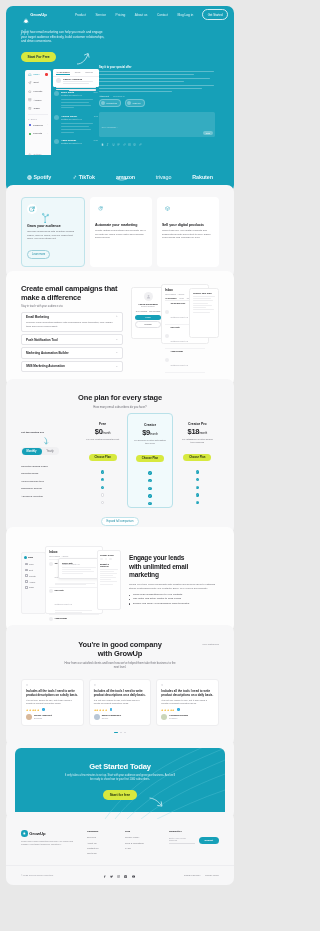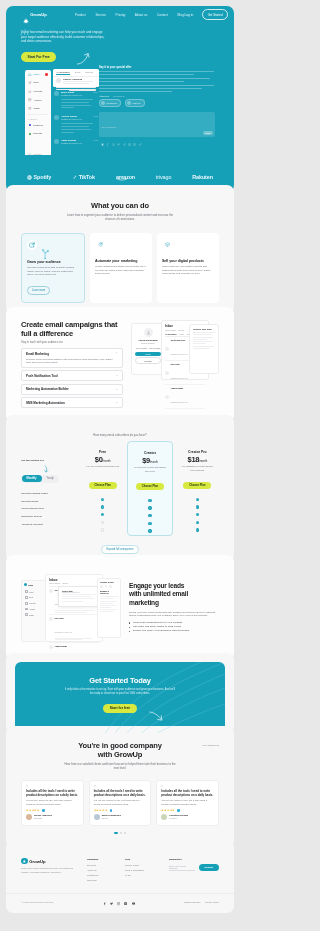--- a/index.html
+++ b/index.html
@@ -540,24 +540,20 @@
       <span class="brand" style="font-weight:400">
         <span>trivago</span>
       </span>
       <span class="brand">
         <span>Rakuten</span>
       </span>
     </div>
   </section>
 
   <section class="sec">
-    <div class="sec-h">
-      <h2 class="sec-title">What you can do</h2>
-      <p class="sec-sub">Learn how to segment your audience to deliver personalized content and increase the chances of conversions.</p>
-    </div>
     <div class="cards">
       <div class="card hl">
         <div class="card-ic">
           <svg width="6.4" height="6.4" viewBox="0 0 16 16">
               <rect x="1.6" y="3" width="10" height="10" rx="2.2" fill="none" stroke="#4db5c6" stroke-width="1.6"></rect>
               <path d="M7.2 7.4 L13.6 2.6" stroke="#4db5c6" stroke-width="1.6" stroke-linecap="round"></path>
               <path d="M10 2.4 H14.2 V6.4" fill="none" stroke="#4db5c6" stroke-width="1.6" stroke-linecap="round" stroke-linejoin="round"></path>
               <circle cx="11.6" cy="11.4" r="1.6" fill="#4db5c6"></circle>
             </svg>
         </div>
@@ -591,21 +587,21 @@
         </div>
         <h3>Sell your digital products</h3>
         <p>Market and sell your digital products and subscriptions with ConvertKit to drive higher conversions and earnings on fees.</p>
       </div>
     </div>
   </section>
 
   <section class="sec white">
     <div class="camp">
       <div class="camp-l">
-        <h2>Create email campaigns that full a difference</h2>
+        <h2>Create email campaigns that make a difference</h2>
         <p class="camp-sub">Stay in touch with your audience via:</p>
         <div class="acc">
           <div class="acc-hd">
             <span class="t">Email Marketing</span>
             <span class="chev">⌃</span>
           </div>
           <p>Powerful email marketing software with professional email templates, easy design tools and proven deliverability.</p>
         </div>
         <div class="acc">
           <div class="acc-hd">
@@ -675,20 +671,21 @@
             <div class="ln" style="width:60%"></div>
           <div class="ln" style="width:94%"></div>
             <div class="ln" style="width:76%"></div>
         </div>
       </div>
     </div>
   </section>
 
   <section class="sec">
     <div class="sec-h" style="padding-top:15px">
+      <h2 class="sec-title">One plan for every stage</h2>
       <p class="sec-sub">How many email subscribers do you have?</p>
     </div>
     <div class="pr-wrap">
       <div class="pr-grid">
         <div class="pr-left">
           <span class="pr-note">Get two months free</span>
           <span class="pr-note-arrow"><svg width="6" height="8" viewBox="0 0 8 11">
                 <path d="M2 0.6 C5 2.5 5.6 5.5 4.2 9.6" stroke="#16a0b8" stroke-width="0.7" fill="none"></path>
                 <path d="M2.2 7.2 L4.2 10 L6.4 7.8" stroke="#16a0b8" stroke-width="0.7" fill="none" stroke-linecap="round" stroke-linejoin="round"></path>
               </svg></span>
@@ -892,163 +889,163 @@
         <p>Reach over time email broadcasts with updates and special offers to establish strong relationships with your contacts. Enjoy 97% proven deliverability.</p>
         <ul class="eng-ul">
           <li>Send clean newsletters free to your contacts</li>
           <li>Use setup and setup creator to build emails</li>
           <li>Explore rich library of predesigned email templates</li>
         </ul>
       </div>
     </div>
   </section>
 
+  <section class="sec">
+    <div class="sec-h" style="padding-top:16px">
+      <h2 class="sec-title"><span>You're in good company</span><br><span>with GrowUp</span></h2>
+      <p class="sec-sub">Hear from our satisfied clients and learn how we've helped them take their business to the next level.</p>
+    </div>
+    <span class="ts-view">View Testimonial</span>
+    <div class="ts">
+      <div class="ts-cards">
+          <div class="ts-card">
+            <div class="ts-q">“</div>
+            <h4>Includes all the tools I need to write product descriptions on a daily basis.</h4>
+            <p>It is not only simple to use, but it also offers a wealth of product promotion ideas.</p>
+            <div class="ts-meta">
+              <span class="ts-stars">
+                <svg width="2.4" height="2.4" viewBox="0 0 16 16">
+                  <path d="M8 1.3 L10 5.7 L14.7 6.3 L11.2 9.5 L12.1 14.2 L8 11.9 L3.9 14.2 L4.8 9.5 L1.3 6.3 L6 5.7 Z" fill="#f5b21c"></path>
+                </svg>
+                <svg width="2.4" height="2.4" viewBox="0 0 16 16">
+                  <path d="M8 1.3 L10 5.7 L14.7 6.3 L11.2 9.5 L12.1 14.2 L8 11.9 L3.9 14.2 L4.8 9.5 L1.3 6.3 L6 5.7 Z" fill="#f5b21c"></path>
+                </svg>
+                <svg width="2.4" height="2.4" viewBox="0 0 16 16">
+                  <path d="M8 1.3 L10 5.7 L14.7 6.3 L11.2 9.5 L12.1 14.2 L8 11.9 L3.9 14.2 L4.8 9.5 L1.3 6.3 L6 5.7 Z" fill="#f5b21c"></path>
+                </svg>
+                <svg width="2.4" height="2.4" viewBox="0 0 16 16">
+                  <path d="M8 1.3 L10 5.7 L14.7 6.3 L11.2 9.5 L12.1 14.2 L8 11.9 L3.9 14.2 L4.8 9.5 L1.3 6.3 L6 5.7 Z" fill="#f5b21c"></path>
+                </svg>
+                <svg width="2.4" height="2.4" viewBox="0 0 16 16">
+                  <path d="M8 1.3 L10 5.7 L14.7 6.3 L11.2 9.5 L12.1 14.2 L8 11.9 L3.9 14.2 L4.8 9.5 L1.3 6.3 L6 5.7 Z" fill="#f5b21c"></path>
+                </svg>
+              </span>
+              <span class="ts-badge">
+                <svg width="1.6" height="1.6" viewBox="0 0 10 10">
+                  <path d="M2 5.2 L4 7.2 L8 2.8" stroke="#fff" stroke-width="1.8" fill="none" stroke-linecap="round" stroke-linejoin="round"></path>
+                </svg>
+              </span>
+            </div>
+            <div class="ts-person">
+              <span class="av" style="background:#d8b89a"></span>
+              <span>
+                <span class="nm" style="display:block">Nicole Tajirinet</span>
+                <span class="rl">Business</span>
+              </span>
+            </div>
+          </div>
+          <div class="ts-card">
+            <div class="ts-q">“</div>
+            <h4>Includes all the tools I need to write product descriptions on a daily basis.</h4>
+            <p>It is not only simple to use, but it also offers a wealth of product promotion ideas.</p>
+            <div class="ts-meta">
+              <span class="ts-stars">
+                <svg width="2.4" height="2.4" viewBox="0 0 16 16">
+                  <path d="M8 1.3 L10 5.7 L14.7 6.3 L11.2 9.5 L12.1 14.2 L8 11.9 L3.9 14.2 L4.8 9.5 L1.3 6.3 L6 5.7 Z" fill="#f5b21c"></path>
+                </svg>
+                <svg width="2.4" height="2.4" viewBox="0 0 16 16">
+                  <path d="M8 1.3 L10 5.7 L14.7 6.3 L11.2 9.5 L12.1 14.2 L8 11.9 L3.9 14.2 L4.8 9.5 L1.3 6.3 L6 5.7 Z" fill="#f5b21c"></path>
+                </svg>
+                <svg width="2.4" height="2.4" viewBox="0 0 16 16">
+                  <path d="M8 1.3 L10 5.7 L14.7 6.3 L11.2 9.5 L12.1 14.2 L8 11.9 L3.9 14.2 L4.8 9.5 L1.3 6.3 L6 5.7 Z" fill="#f5b21c"></path>
+                </svg>
+                <svg width="2.4" height="2.4" viewBox="0 0 16 16">
+                  <path d="M8 1.3 L10 5.7 L14.7 6.3 L11.2 9.5 L12.1 14.2 L8 11.9 L3.9 14.2 L4.8 9.5 L1.3 6.3 L6 5.7 Z" fill="#f5b21c"></path>
+                </svg>
+                <svg width="2.4" height="2.4" viewBox="0 0 16 16">
+                  <path d="M8 1.3 L10 5.7 L14.7 6.3 L11.2 9.5 L12.1 14.2 L8 11.9 L3.9 14.2 L4.8 9.5 L1.3 6.3 L6 5.7 Z" fill="#f5b21c"></path>
+                </svg>
+              </span>
+              <span class="ts-badge">
+                <svg width="1.6" height="1.6" viewBox="0 0 10 10">
+                  <path d="M2 5.2 L4 7.2 L8 2.8" stroke="#fff" stroke-width="1.8" fill="none" stroke-linecap="round" stroke-linejoin="round"></path>
+                </svg>
+              </span>
+            </div>
+            <div class="ts-person">
+              <span class="av" style="background:#b9c7d6"></span>
+              <span>
+                <span class="nm" style="display:block">Mikel Köngewell</span>
+                <span class="rl">Runner</span>
+              </span>
+            </div>
+          </div>
+          <div class="ts-card">
+            <div class="ts-q">“</div>
+            <h4>Includes all the tools I need to write product descriptions on a daily basis.</h4>
+            <p>It is not only simple to use, but it also offers a wealth of product promotion ideas.</p>
+            <div class="ts-meta">
+              <span class="ts-stars">
+                <svg width="2.4" height="2.4" viewBox="0 0 16 16">
+                  <path d="M8 1.3 L10 5.7 L14.7 6.3 L11.2 9.5 L12.1 14.2 L8 11.9 L3.9 14.2 L4.8 9.5 L1.3 6.3 L6 5.7 Z" fill="#f5b21c"></path>
+                </svg>
+                <svg width="2.4" height="2.4" viewBox="0 0 16 16">
+                  <path d="M8 1.3 L10 5.7 L14.7 6.3 L11.2 9.5 L12.1 14.2 L8 11.9 L3.9 14.2 L4.8 9.5 L1.3 6.3 L6 5.7 Z" fill="#f5b21c"></path>
+                </svg>
+                <svg width="2.4" height="2.4" viewBox="0 0 16 16">
+                  <path d="M8 1.3 L10 5.7 L14.7 6.3 L11.2 9.5 L12.1 14.2 L8 11.9 L3.9 14.2 L4.8 9.5 L1.3 6.3 L6 5.7 Z" fill="#f5b21c"></path>
+                </svg>
+                <svg width="2.4" height="2.4" viewBox="0 0 16 16">
+                  <path d="M8 1.3 L10 5.7 L14.7 6.3 L11.2 9.5 L12.1 14.2 L8 11.9 L3.9 14.2 L4.8 9.5 L1.3 6.3 L6 5.7 Z" fill="#f5b21c"></path>
+                </svg>
+                <svg width="2.4" height="2.4" viewBox="0 0 16 16">
+                  <path d="M8 1.3 L10 5.7 L14.7 6.3 L11.2 9.5 L12.1 14.2 L8 11.9 L3.9 14.2 L4.8 9.5 L1.3 6.3 L6 5.7 Z" fill="#f5b21c"></path>
+                </svg>
+              </span>
+              <span class="ts-badge">
+                <svg width="1.6" height="1.6" viewBox="0 0 10 10">
+                  <path d="M2 5.2 L4 7.2 L8 2.8" stroke="#fff" stroke-width="1.8" fill="none" stroke-linecap="round" stroke-linejoin="round"></path>
+                </svg>
+              </span>
+            </div>
+            <div class="ts-person">
+              <span class="av" style="background:#cbd6b9"></span>
+              <span>
+                <span class="nm" style="display:block">elifradio/Philipa</span>
+                <span class="rl">Designer</span>
+              </span>
+            </div>
+          </div>
+        </div>
+      <div class="ts-dots">
+        <i class="on"></i>
+          <i></i>
+          <i></i>
+      </div>
+    </div>
+  </section>
+
   <section class="sec cta-sec">
     <div class="cta-box">
       <svg class="cta-lines" viewBox="0 0 130 71" preserveAspectRatio="none">
         <g stroke="#6fd0e0" stroke-width="0.5" fill="none">
           <path d="M130 -10 C80 10 40 30 10 71"></path>
           <path d="M130 0 C86 18 48 36 20 71"></path>
           <path d="M130 12 C92 28 58 44 32 71"></path>
           <path d="M130 26 C98 38 70 52 46 71"></path>
           <path d="M130 42 C106 50 84 60 62 71"></path>
         </g>
       </svg>
       <h2>Get Started Today</h2>
       <p>It only takes a few minutes to set up. Start with your audience and grow your business. And we'll be ready to show how to your first 1000 subscribers.</p>
       <span class="cta-btn">Start for free</span>
       <span class="cta-arrow"><svg width="15" height="11" viewBox="0 0 15 11">
             <path d="M0.5 2 C5 2.4 9 5 12.5 9.6" stroke="#cfeff6" stroke-width="0.8" fill="none"></path>
             <path d="M8.6 9.4 L13 10.2 L12.2 5.8" stroke="#cfeff6" stroke-width="0.8" fill="none" stroke-linecap="round" stroke-linejoin="round"></path>
           </svg></span>
-    </div>
-  </section>
-
-  <section class="sec">
-    <div class="sec-h" style="padding-top:16px">
-      <h2 class="sec-title"><span>You're in good company</span><br><span>with GrowUp</span></h2>
-      <p class="sec-sub">Hear from our satisfied clients and learn how we've helped them take their business to the next level.</p>
-    </div>
-    <span class="ts-view">View Testimonial</span>
-    <div class="ts">
-      <div class="ts-cards">
-          <div class="ts-card">
-            <div class="ts-q">“</div>
-            <h4>Includes all the tools I need to write product descriptions on a daily basis.</h4>
-            <p>It is not only simple to use, but it also offers a wealth of product promotion ideas.</p>
-            <div class="ts-meta">
-              <span class="ts-stars">
-                <svg width="2.4" height="2.4" viewBox="0 0 16 16">
-                  <path d="M8 1.3 L10 5.7 L14.7 6.3 L11.2 9.5 L12.1 14.2 L8 11.9 L3.9 14.2 L4.8 9.5 L1.3 6.3 L6 5.7 Z" fill="#f5b21c"></path>
-                </svg>
-                <svg width="2.4" height="2.4" viewBox="0 0 16 16">
-                  <path d="M8 1.3 L10 5.7 L14.7 6.3 L11.2 9.5 L12.1 14.2 L8 11.9 L3.9 14.2 L4.8 9.5 L1.3 6.3 L6 5.7 Z" fill="#f5b21c"></path>
-                </svg>
-                <svg width="2.4" height="2.4" viewBox="0 0 16 16">
-                  <path d="M8 1.3 L10 5.7 L14.7 6.3 L11.2 9.5 L12.1 14.2 L8 11.9 L3.9 14.2 L4.8 9.5 L1.3 6.3 L6 5.7 Z" fill="#f5b21c"></path>
-                </svg>
-                <svg width="2.4" height="2.4" viewBox="0 0 16 16">
-                  <path d="M8 1.3 L10 5.7 L14.7 6.3 L11.2 9.5 L12.1 14.2 L8 11.9 L3.9 14.2 L4.8 9.5 L1.3 6.3 L6 5.7 Z" fill="#f5b21c"></path>
-                </svg>
-                <svg width="2.4" height="2.4" viewBox="0 0 16 16">
-                  <path d="M8 1.3 L10 5.7 L14.7 6.3 L11.2 9.5 L12.1 14.2 L8 11.9 L3.9 14.2 L4.8 9.5 L1.3 6.3 L6 5.7 Z" fill="#f5b21c"></path>
-                </svg>
-              </span>
-              <span class="ts-badge">
-                <svg width="1.6" height="1.6" viewBox="0 0 10 10">
-                  <path d="M2 5.2 L4 7.2 L8 2.8" stroke="#fff" stroke-width="1.8" fill="none" stroke-linecap="round" stroke-linejoin="round"></path>
-                </svg>
-              </span>
-            </div>
-            <div class="ts-person">
-              <span class="av" style="background:#d8b89a"></span>
-              <span>
-                <span class="nm" style="display:block">Nicole Tajirinet</span>
-                <span class="rl">Business</span>
-              </span>
-            </div>
-          </div>
-          <div class="ts-card">
-            <div class="ts-q">“</div>
-            <h4>Includes all the tools I need to write product descriptions on a daily basis.</h4>
-            <p>It is not only simple to use, but it also offers a wealth of product promotion ideas.</p>
-            <div class="ts-meta">
-              <span class="ts-stars">
-                <svg width="2.4" height="2.4" viewBox="0 0 16 16">
-                  <path d="M8 1.3 L10 5.7 L14.7 6.3 L11.2 9.5 L12.1 14.2 L8 11.9 L3.9 14.2 L4.8 9.5 L1.3 6.3 L6 5.7 Z" fill="#f5b21c"></path>
-                </svg>
-                <svg width="2.4" height="2.4" viewBox="0 0 16 16">
-                  <path d="M8 1.3 L10 5.7 L14.7 6.3 L11.2 9.5 L12.1 14.2 L8 11.9 L3.9 14.2 L4.8 9.5 L1.3 6.3 L6 5.7 Z" fill="#f5b21c"></path>
-                </svg>
-                <svg width="2.4" height="2.4" viewBox="0 0 16 16">
-                  <path d="M8 1.3 L10 5.7 L14.7 6.3 L11.2 9.5 L12.1 14.2 L8 11.9 L3.9 14.2 L4.8 9.5 L1.3 6.3 L6 5.7 Z" fill="#f5b21c"></path>
-                </svg>
-                <svg width="2.4" height="2.4" viewBox="0 0 16 16">
-                  <path d="M8 1.3 L10 5.7 L14.7 6.3 L11.2 9.5 L12.1 14.2 L8 11.9 L3.9 14.2 L4.8 9.5 L1.3 6.3 L6 5.7 Z" fill="#f5b21c"></path>
-                </svg>
-                <svg width="2.4" height="2.4" viewBox="0 0 16 16">
-                  <path d="M8 1.3 L10 5.7 L14.7 6.3 L11.2 9.5 L12.1 14.2 L8 11.9 L3.9 14.2 L4.8 9.5 L1.3 6.3 L6 5.7 Z" fill="#f5b21c"></path>
-                </svg>
-              </span>
-              <span class="ts-badge">
-                <svg width="1.6" height="1.6" viewBox="0 0 10 10">
-                  <path d="M2 5.2 L4 7.2 L8 2.8" stroke="#fff" stroke-width="1.8" fill="none" stroke-linecap="round" stroke-linejoin="round"></path>
-                </svg>
-              </span>
-            </div>
-            <div class="ts-person">
-              <span class="av" style="background:#b9c7d6"></span>
-              <span>
-                <span class="nm" style="display:block">Mikel Köngewell</span>
-                <span class="rl">Runner</span>
-              </span>
-            </div>
-          </div>
-          <div class="ts-card">
-            <div class="ts-q">“</div>
-            <h4>Includes all the tools I need to write product descriptions on a daily basis.</h4>
-            <p>It is not only simple to use, but it also offers a wealth of product promotion ideas.</p>
-            <div class="ts-meta">
-              <span class="ts-stars">
-                <svg width="2.4" height="2.4" viewBox="0 0 16 16">
-                  <path d="M8 1.3 L10 5.7 L14.7 6.3 L11.2 9.5 L12.1 14.2 L8 11.9 L3.9 14.2 L4.8 9.5 L1.3 6.3 L6 5.7 Z" fill="#f5b21c"></path>
-                </svg>
-                <svg width="2.4" height="2.4" viewBox="0 0 16 16">
-                  <path d="M8 1.3 L10 5.7 L14.7 6.3 L11.2 9.5 L12.1 14.2 L8 11.9 L3.9 14.2 L4.8 9.5 L1.3 6.3 L6 5.7 Z" fill="#f5b21c"></path>
-                </svg>
-                <svg width="2.4" height="2.4" viewBox="0 0 16 16">
-                  <path d="M8 1.3 L10 5.7 L14.7 6.3 L11.2 9.5 L12.1 14.2 L8 11.9 L3.9 14.2 L4.8 9.5 L1.3 6.3 L6 5.7 Z" fill="#f5b21c"></path>
-                </svg>
-                <svg width="2.4" height="2.4" viewBox="0 0 16 16">
-                  <path d="M8 1.3 L10 5.7 L14.7 6.3 L11.2 9.5 L12.1 14.2 L8 11.9 L3.9 14.2 L4.8 9.5 L1.3 6.3 L6 5.7 Z" fill="#f5b21c"></path>
-                </svg>
-                <svg width="2.4" height="2.4" viewBox="0 0 16 16">
-                  <path d="M8 1.3 L10 5.7 L14.7 6.3 L11.2 9.5 L12.1 14.2 L8 11.9 L3.9 14.2 L4.8 9.5 L1.3 6.3 L6 5.7 Z" fill="#f5b21c"></path>
-                </svg>
-              </span>
-              <span class="ts-badge">
-                <svg width="1.6" height="1.6" viewBox="0 0 10 10">
-                  <path d="M2 5.2 L4 7.2 L8 2.8" stroke="#fff" stroke-width="1.8" fill="none" stroke-linecap="round" stroke-linejoin="round"></path>
-                </svg>
-              </span>
-            </div>
-            <div class="ts-person">
-              <span class="av" style="background:#cbd6b9"></span>
-              <span>
-                <span class="nm" style="display:block">elifradio/Philipa</span>
-                <span class="rl">Designer</span>
-              </span>
-            </div>
-          </div>
-        </div>
-      <div class="ts-dots">
-        <i class="on"></i>
-          <i></i>
-          <i></i>
-      </div>
     </div>
   </section>
 
   <footer class="sec">
     <div class="ft">
       <div class="ft-brand">
         <div class="ft-logo">
           <span class="m">
               <svg width="4.6" height="4.6" viewBox="0 0 16 16">
                 <circle cx="8" cy="8.4" r="3.4" fill="#fff"></circle>

